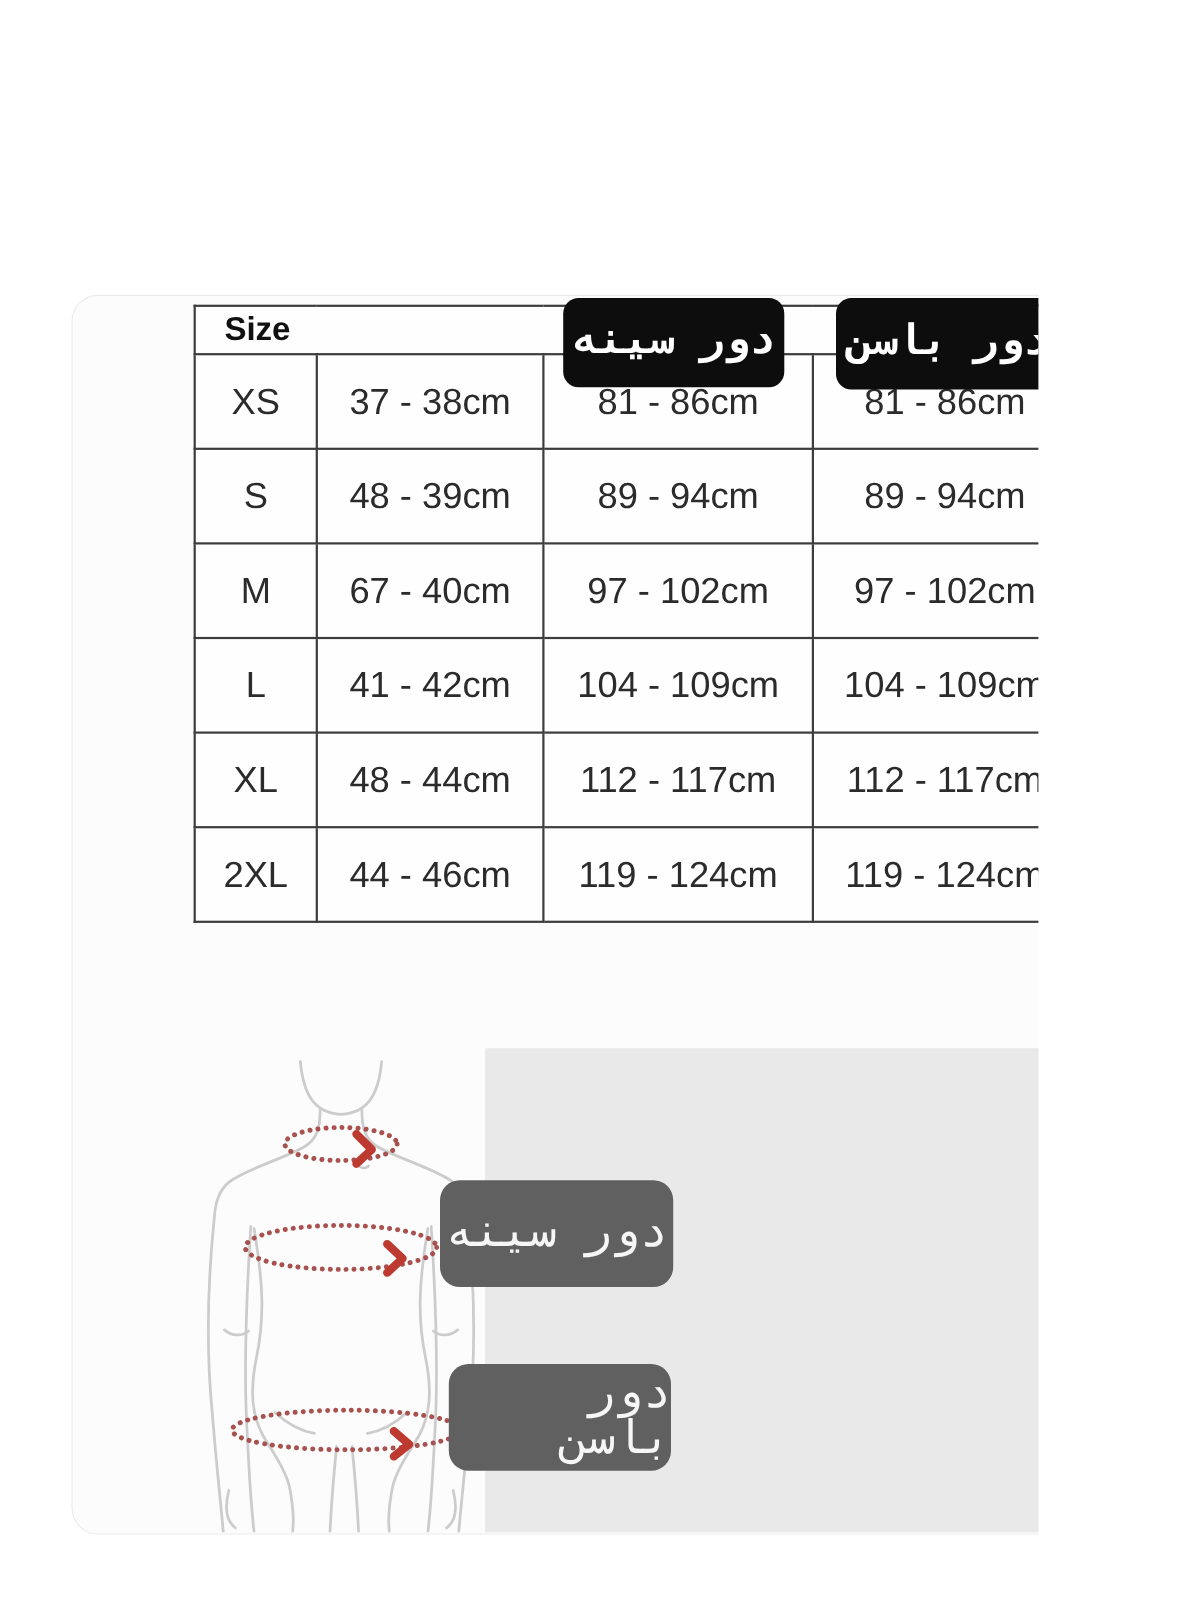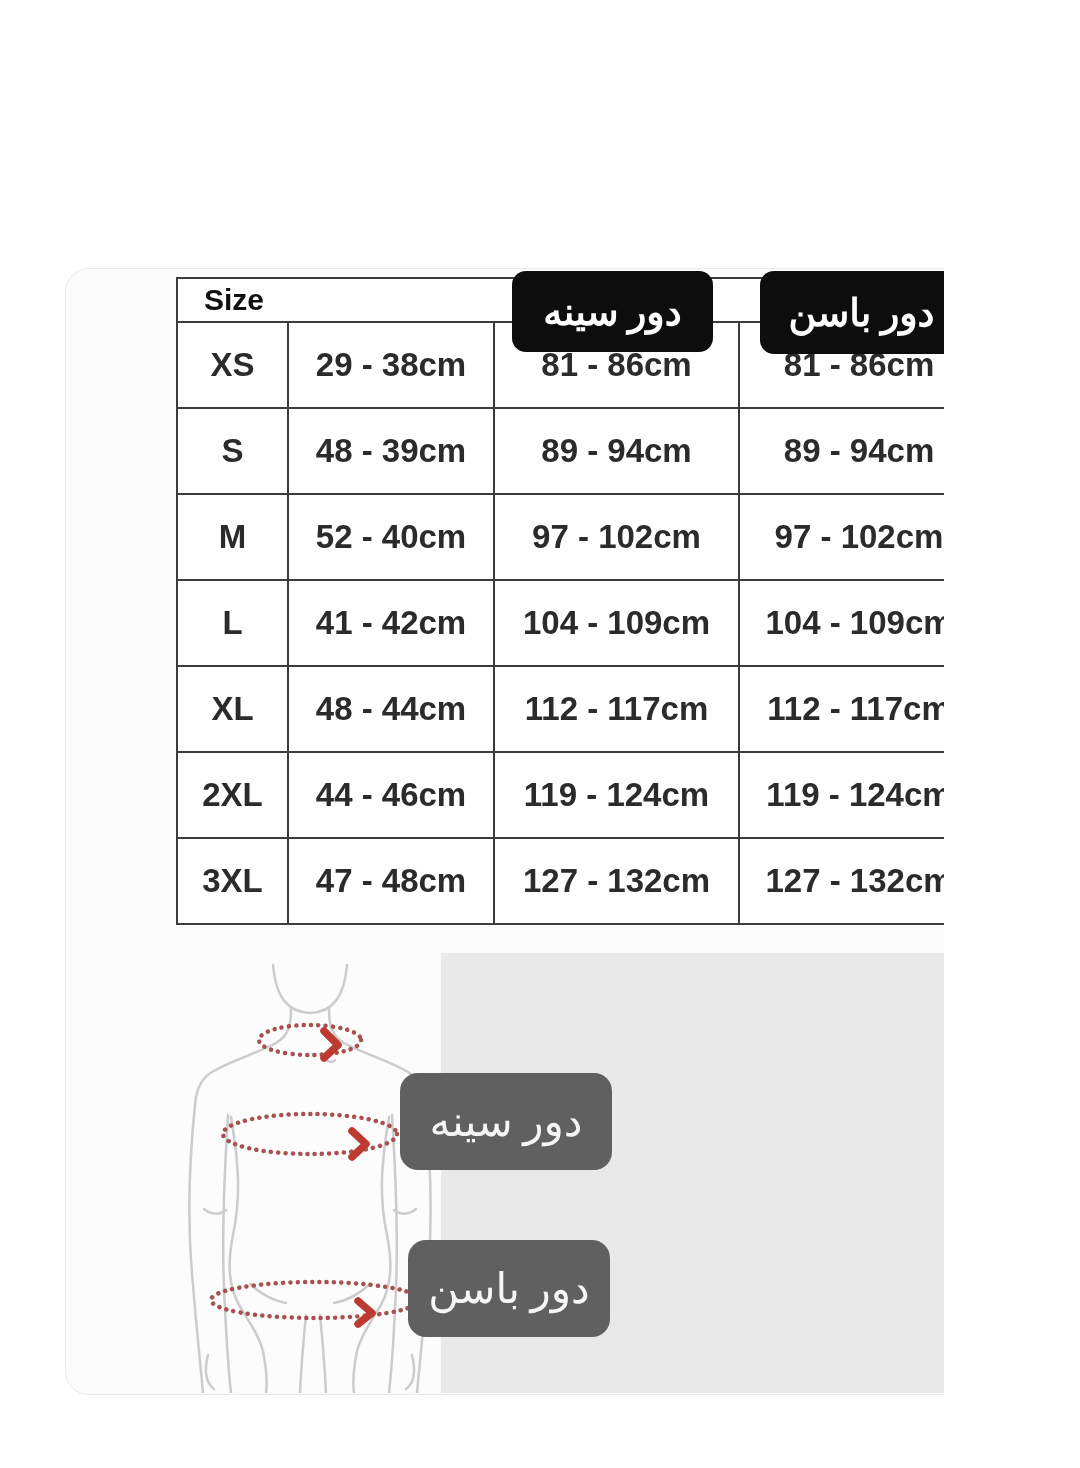--- a/index.html
+++ b/index.html
@@ -11,30 +11,30 @@
     position:absolute;left:65px;top:268px;width:991px;height:1125px;
     background:#fcfcfc;border:1px solid #ebebeb;border-radius:24px;
   }
   
   .size-table{
     position:absolute;left:176px;top:277px;width:802px;
     border-collapse:collapse;table-layout:fixed;background:#fefefe;
   }
   .size-table th,.size-table td{
     border:2.5px solid #3c3c3c;text-align:center;vertical-align:middle;
-    color:#2b2b2b;font-size:33px;padding:0;font-weight:bold;
+    color:#2b2b2b;font-size:33px;padding:0;
   }
   .size-table th{
     height:42px;text-align:left;padding-left:26px;font-size:30px;font-weight:700;color:#111;
   }
   .size-table td{height:84px;}
   
   .pill{
     position:absolute;display:flex;align-items:center;justify-content:center;
-    font-family:Liberation Serif, serif;line-height:1;
+    font-family:Liberation Mono, monospace;line-height:1;
   }
   .pill-black{
     background:#0d0d0d;color:#ffffff;border-radius:14px;font-size:38px;font-weight:700;
   }
   .pill-chest-header{left:512px;top:271px;width:201px;height:81px;}
   .pill-hip-header{left:760px;top:271px;width:203px;height:83px;}
   
   .gray-panel{
     position:absolute;left:441px;top:953px;width:542px;height:440px;background:#e9e9e9;
   }
@@ -57,59 +57,53 @@
         <col style="width:206px">
         <col style="width:245px">
         <col style="width:240px">
     </colgroup>
     <tbody>
         <tr>
       <th colspan="4">Size</th>
     </tr>
     <tr>
       <td>XS</td>
-      <td>29 - 38cm</td>
+      <td>37 - 38cm</td>
       <td>81 - 86cm</td>
       <td>81 - 86cm</td>
     </tr>
     <tr>
       <td>S</td>
       <td>48 - 39cm</td>
       <td>89 - 94cm</td>
       <td>89 - 94cm</td>
     </tr>
     <tr>
       <td>M</td>
-      <td>52 - 40cm</td>
+      <td>67 - 40cm</td>
       <td>97 - 102cm</td>
       <td>97 - 102cm</td>
     </tr>
     <tr>
       <td>L</td>
       <td>41 - 42cm</td>
       <td>104 - 109cm</td>
       <td>104 - 109cm</td>
     </tr>
     <tr>
       <td>XL</td>
       <td>48 - 44cm</td>
       <td>112 - 117cm</td>
       <td>112 - 117cm</td>
     </tr>
     <tr>
       <td>2XL</td>
       <td>44 - 46cm</td>
       <td>119 - 124cm</td>
       <td>119 - 124cm</td>
-    </tr>
-    <tr>
-      <td>3XL</td>
-      <td>47 - 48cm</td>
-      <td>127 - 132cm</td>
-      <td>127 - 132cm</td>
     </tr>
   </tbody>
     </table>
 
   <div class="pill pill-black pill-chest-header" dir="rtl">دور سینه</div>
   <div class="pill pill-black pill-hip-header" dir="rtl">دور باسن</div>
 
   <div class="gray-panel"></div>
 
   <svg class="figure-svg" viewBox="0 0 290 440">

